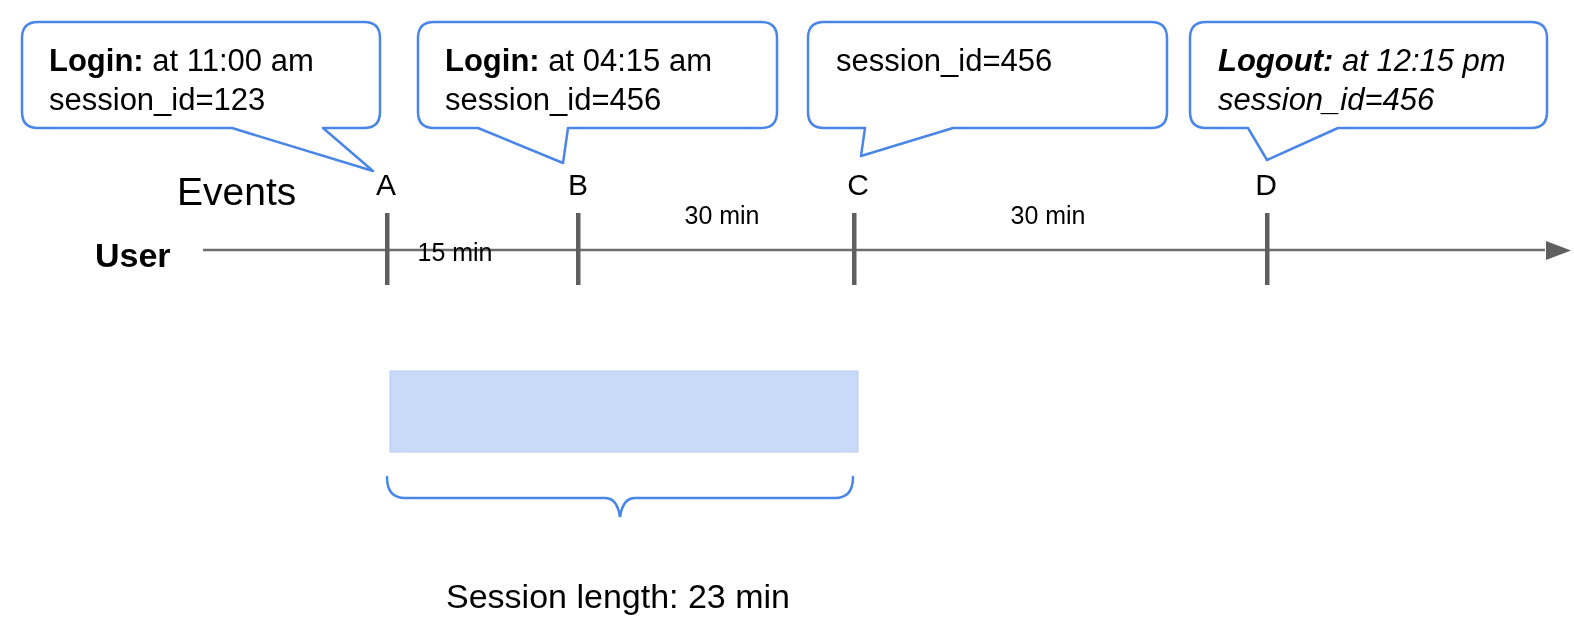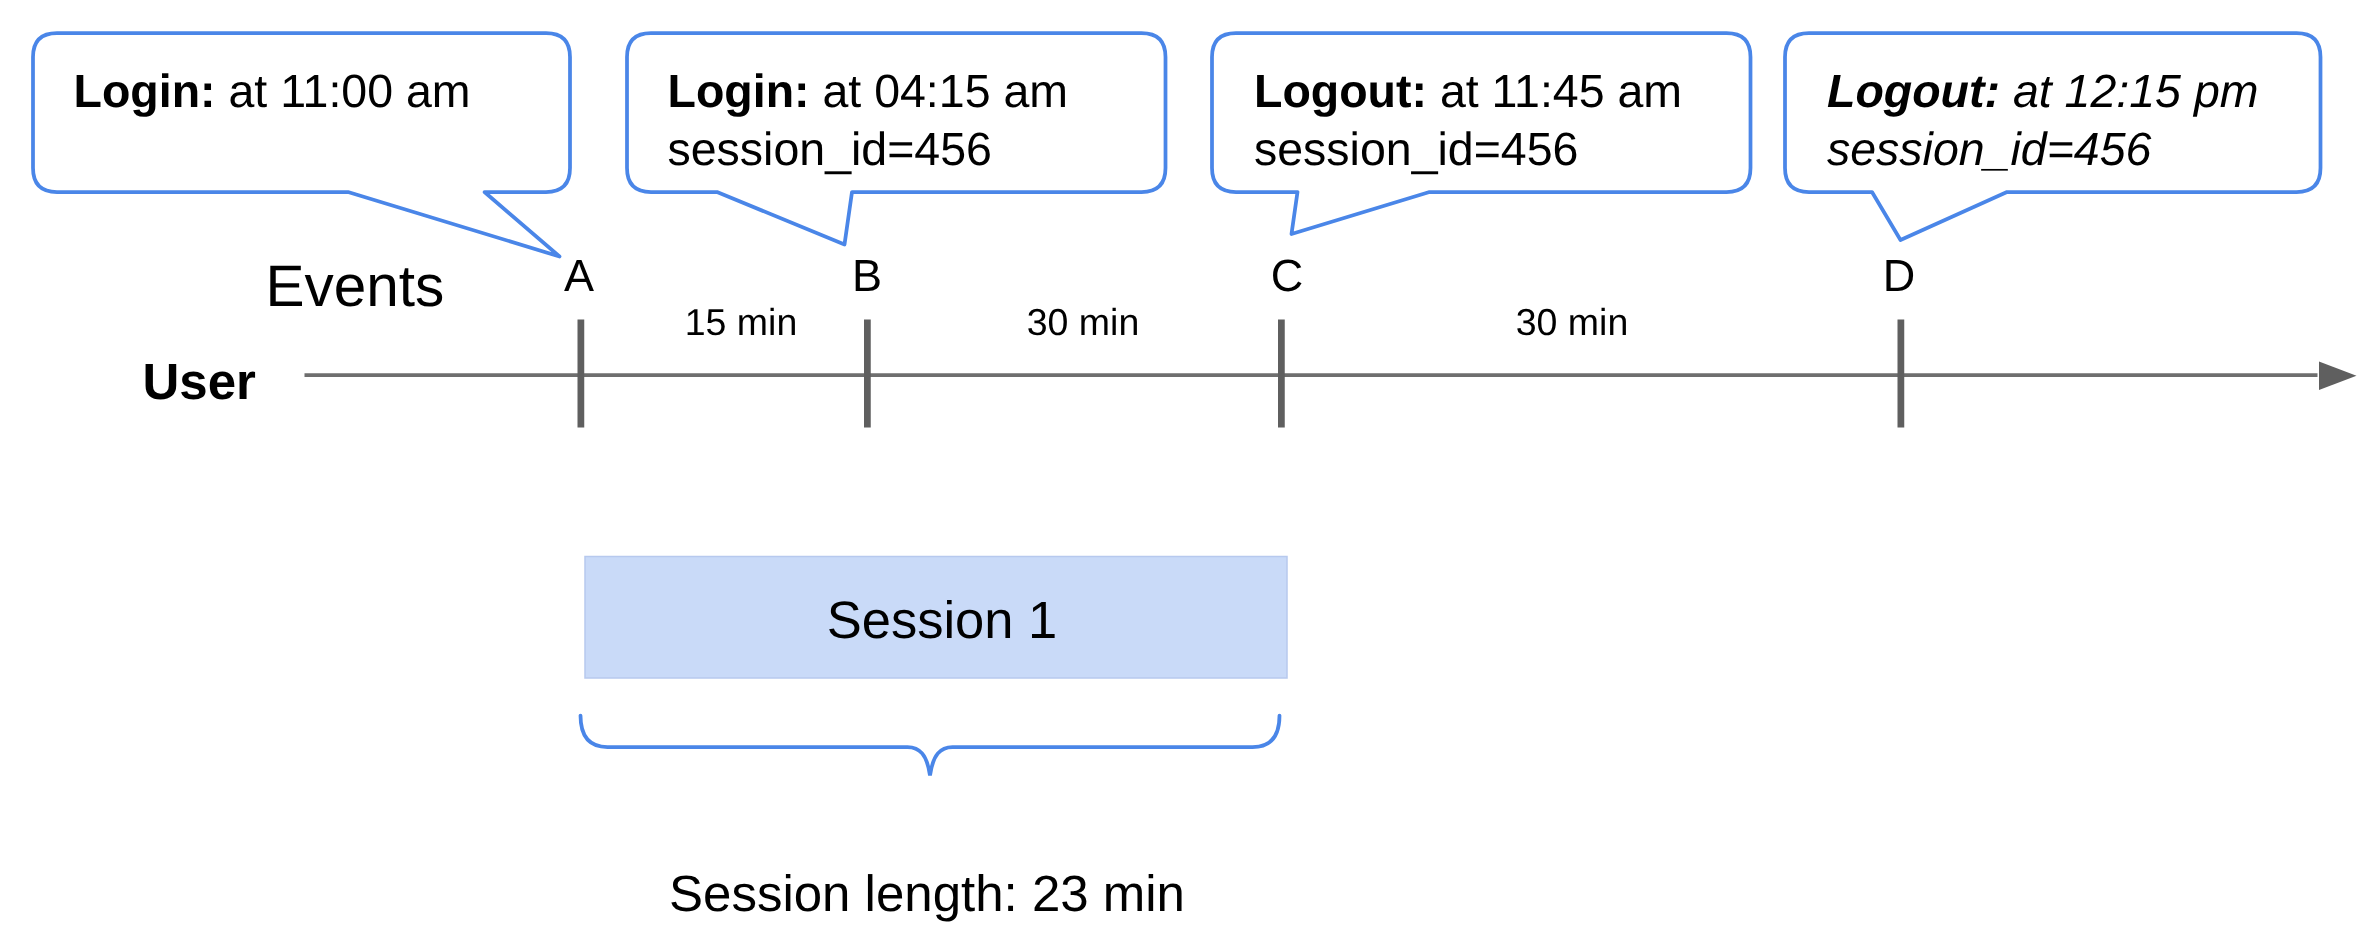--- a/index.html
+++ b/index.html
@@ -44,42 +44,41 @@
     <rect class="tick" x="852" y="213" width="4.5" height="72" fill="#5f5f5f"></rect>
     <rect class="tick" x="1265" y="213" width="4.5" height="72" fill="#5f5f5f"></rect>
 
     <rect x="390" y="371" width="468" height="81" stroke="#b7c9ee" stroke-width="1" fill="#c9daf8"></rect>
 
     <path class="brace-path" d="M 387 477 C 387 491 393 498 405 498 L 605 498 C 613 498 618 503 620 517 C 622 503 627 498 635 498 L 835 498 C 847 498 853 491 853 477" stroke="#4a86e8"></path>
   </svg>
 
   <div class="bubble-text" style="left:49px;top:41px;">
     <div><span class="ev">Login:</span><span> at 11:00 am</span></div>
+    <div>session_id=123</div>
   </div>
   <div class="bubble-text" style="left:445px;top:41px;">
     <div><span class="ev">Login:</span><span> at 04:15 am</span></div>
     <div>session_id=456</div>
   </div>
   <div class="bubble-text" style="left:836px;top:41px;">
-    <div><span class="ev">Logout:</span><span> at 11:45 am</span></div>
     <div>session_id=456</div>
   </div>
   <div class="bubble-text" style="left:1218px;top:41px;font-style:italic;">
     <div><span class="ev">Logout:</span><span> at 12:15 pm</span></div>
     <div>session_id=456</div>
   </div>
 
   <div class="label events-label">Events</div>
   <div class="label user-label">User</div>
 
   <div class="label tick-label centered" style="left:386px;">A</div>
   <div class="label tick-label centered" style="left:578px;">B</div>
   <div class="label tick-label centered" style="left:858px;">C</div>
   <div class="label tick-label centered" style="left:1266px;">D</div>
 
-  <div class="label interval-label centered" style="left:494px;">15 min</div>
+  <div class="label interval-label centered" style="left:455px;margin-top:37px;">15 min</div>
   <div class="label interval-label centered" style="left:722px;">30 min</div>
   <div class="label interval-label centered" style="left:1048px;">30 min</div>
 
-  <div class="label session-label centered" style="left:628px;">Session 1</div>
   <div class="label length-label centered" style="left:618px;">Session length: 23 min</div>
 
 </div>
 
 </body></html>

